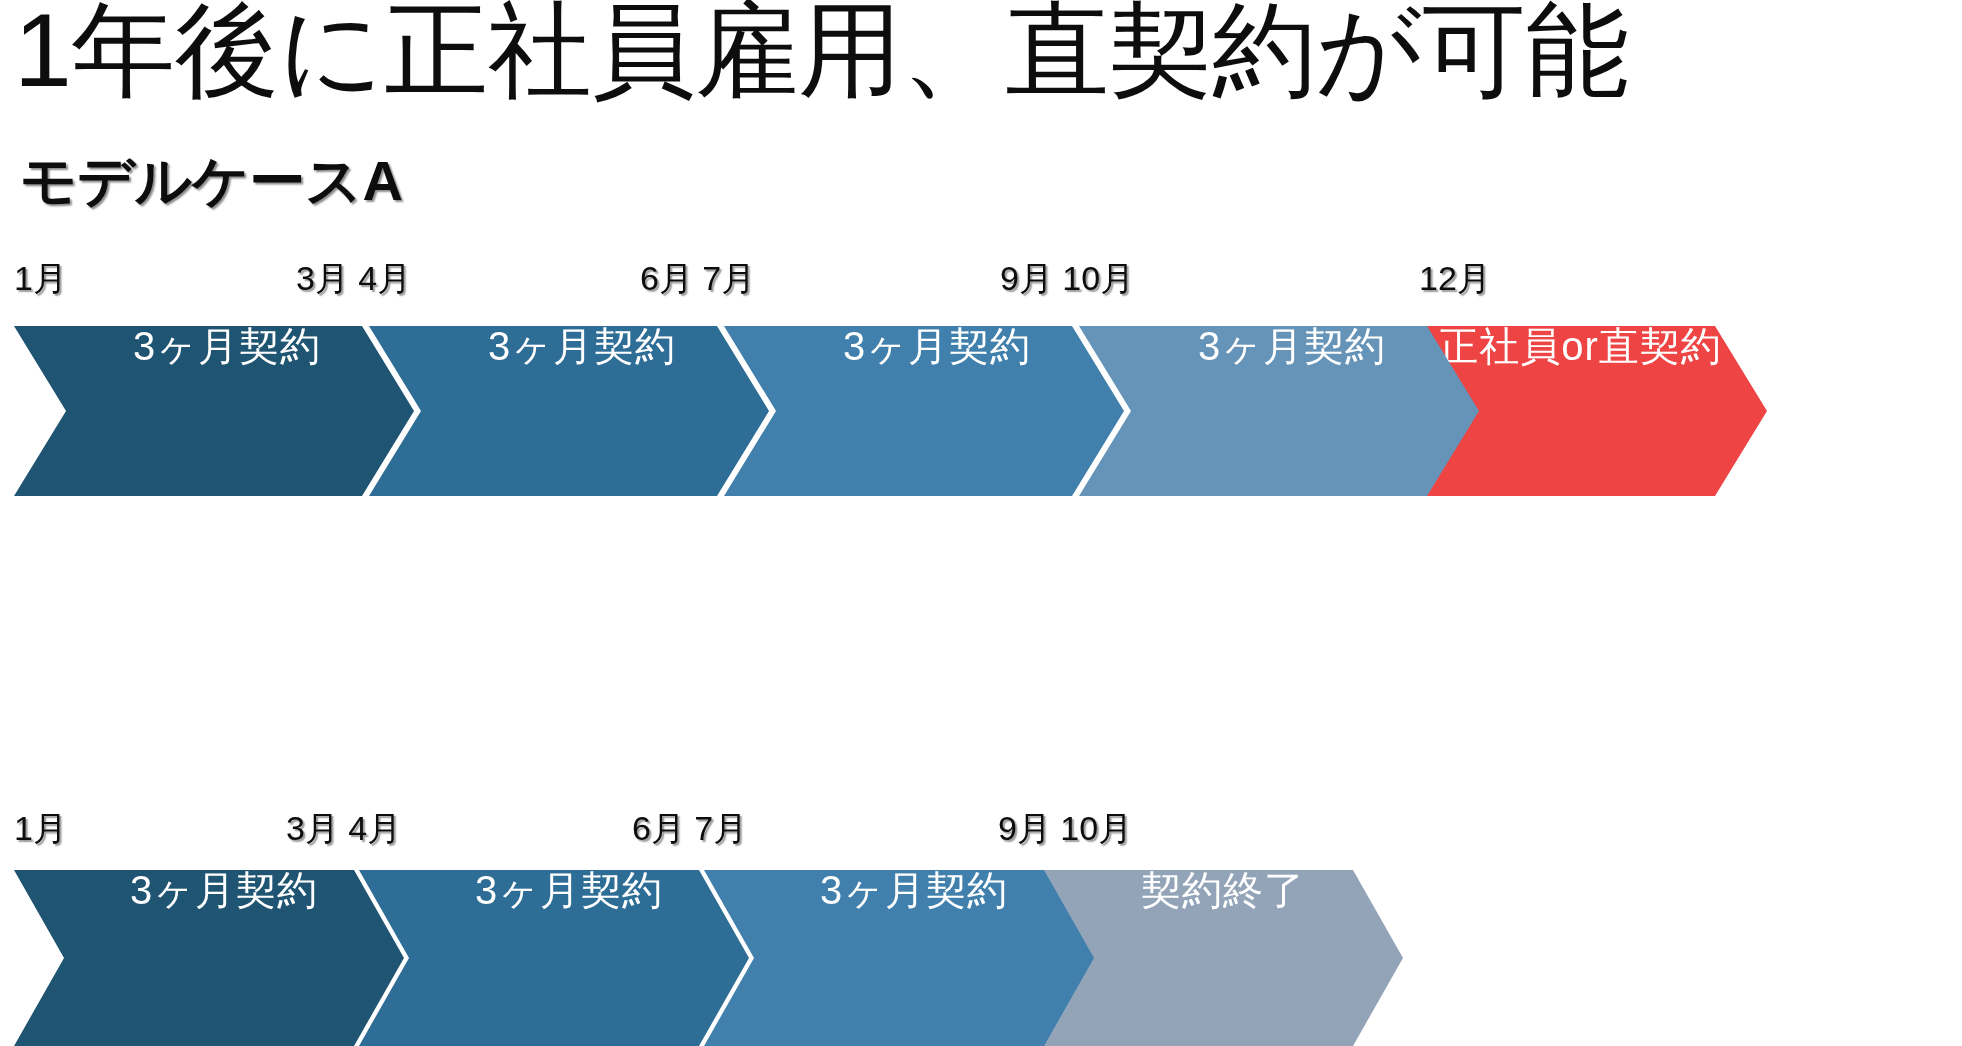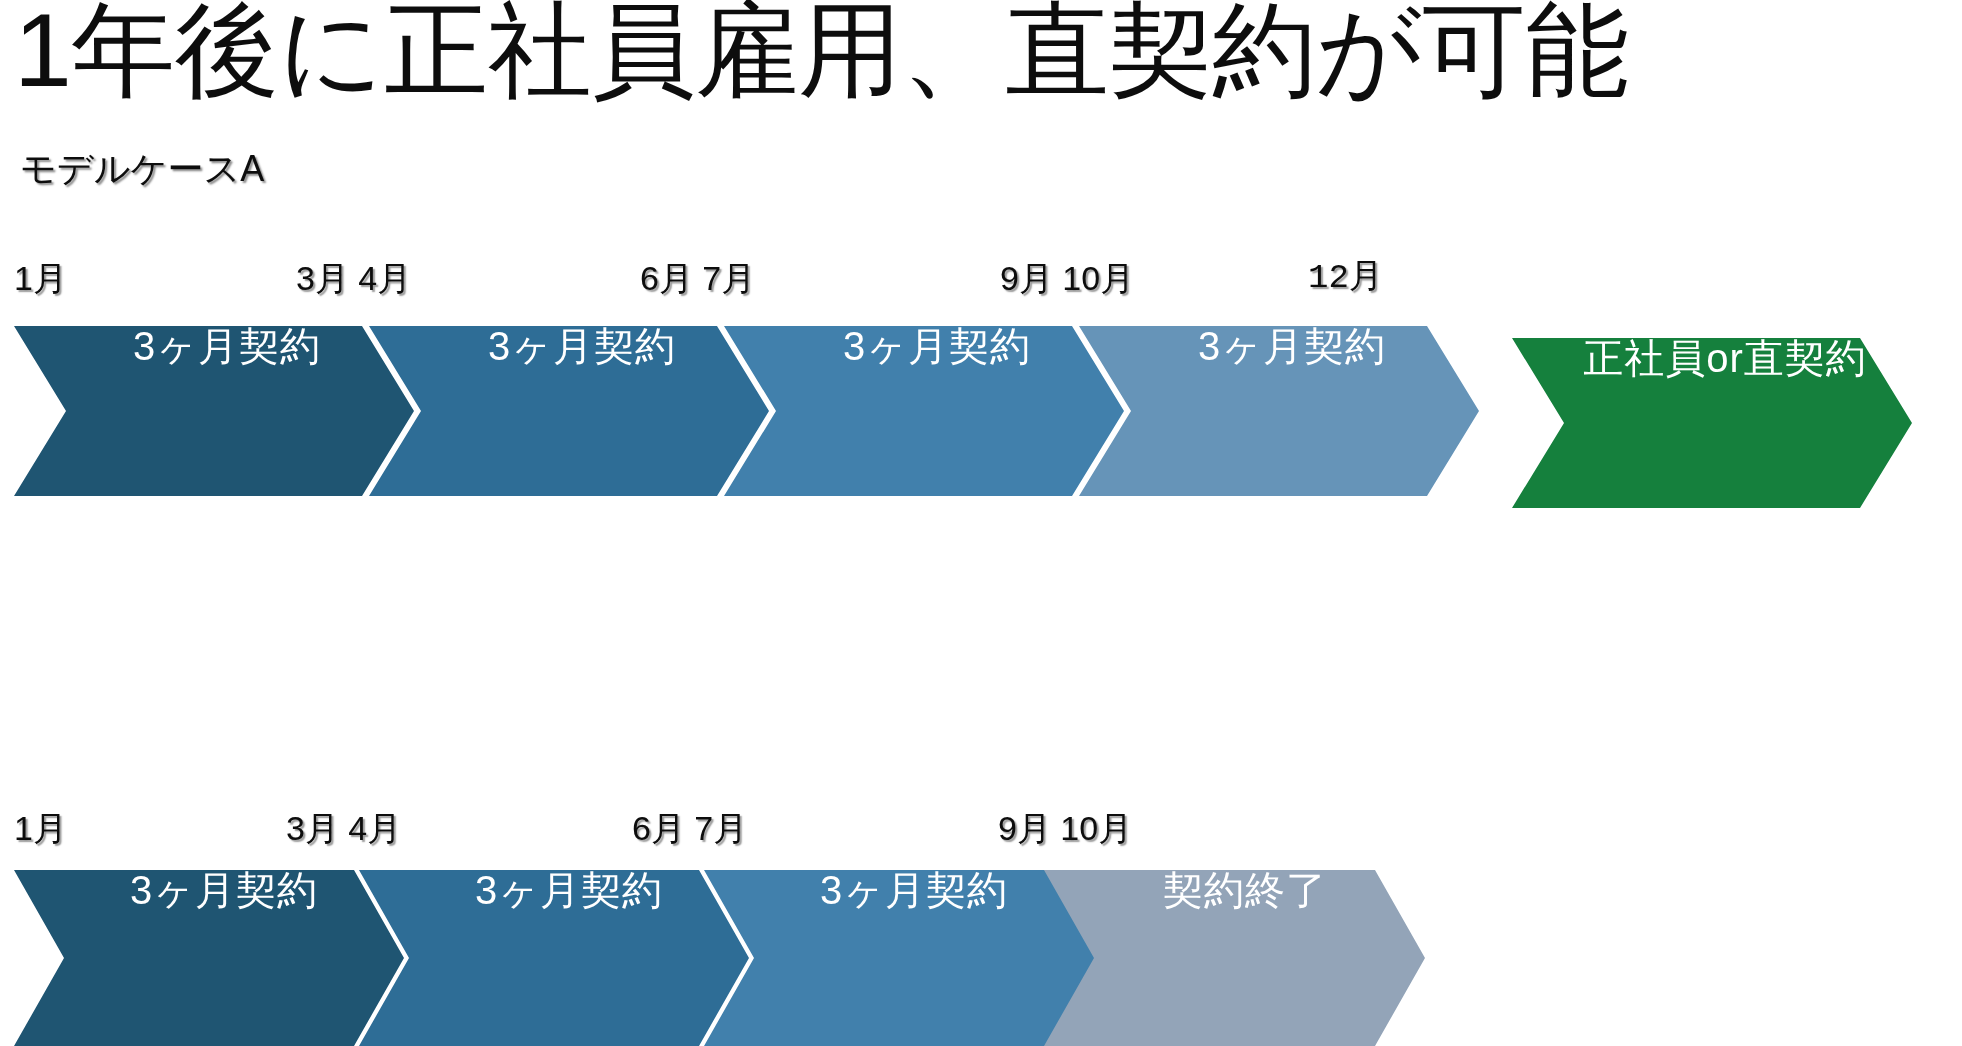--- a/index.html
+++ b/index.html
@@ -33,23 +33,23 @@
     line-height: 1.12;
     font-weight: 400;
     letter-spacing: -0.5px;
     white-space: nowrap;
     color: #0d0d0d;
   }
 
   
   .section-heading {
     position: absolute;
-    font-size: 36px;
+    font-size: 56px;
     line-height: 1.18;
-    font-weight: 400;
+    font-weight: 700;
     white-space: nowrap;
     color: #0d0d0d;
     text-shadow: 2px 2px 2px rgba(0,0,0,0.45);
   }
   #case-a-heading { left: 20px; top: 148px; }
   #case-b-heading { left: 28px; top: 648px; }
   #case-b-heading .line2 { display: block; }
 
   
   .month-row {
@@ -109,25 +109,25 @@
 
   <div class="slide-title">1年後に正社員雇用、直契約が可能</div>
 
   <div class="section-heading" id="case-a-heading">モデルケースA</div>
 
   <div class="month-row" id="case-a-months">
       <span class="m" style="left: 14px;">1月</span>
       <span class="m" style="left: 296px;">3月 4月</span>
       <span class="m" style="left: 640px;">6月 7月</span>
       <span class="m" style="left: 1000px;">9月 10月</span>
-      <span class="m" style="left: 1308px; font-family: Liberation Mono, monospace;">12月</span>
+      <span class="m" style="left: 1419px;">12月</span>
     </div>
 
   <div class="chevron-row" id="case-a-chevrons">
-      <div class="chevron" style="left: 1512px; width: 400px; background: #15803d; z-index: 1; clip-path: polygon(0% 0%, 87% 0%, 100% 50%, 87% 100%, 0% 100%, 13% 50%); margin-top: 12px;">
+      <div class="chevron" style="left: 1367px; width: 400px; background: #ef4444; z-index: 1; clip-path: polygon(0% 0%, 87% 0%, 100% 50%, 87% 100%, 0% 100%, 13% 50%);">
         <span class="chev-label">正社員or直契約</span>
       </div>
       <div class="chevron" style="left: 1079px; width: 400px; background: rgb(102, 148, 184); z-index: 2; clip-path: polygon(0% 0%, 87% 0%, 100% 50%, 87% 100%, 0% 100%, 13% 50%);">
         <span class="chev-label">3ヶ月契約</span>
       </div>
       <div class="chevron" style="left: 724px; width: 400px; background: rgb(65, 128, 172); z-index: 3; clip-path: polygon(0% 0%, 87% 0%, 100% 50%, 87% 100%, 0% 100%, 13% 50%);">
         <span class="chev-label">3ヶ月契約</span>
       </div>
       <div class="chevron" style="left: 369px; width: 400px; background: rgb(46, 109, 150); z-index: 4; clip-path: polygon(0% 0%, 87% 0%, 100% 50%, 87% 100%, 0% 100%, 13% 50%);">
         <span class="chev-label">3ヶ月契約</span>
@@ -139,21 +139,21 @@
 
 
   <div class="month-row" id="case-b-months">
       <span class="m" style="left: 14px;">1月</span>
       <span class="m" style="left: 286px;">3月 4月</span>
       <span class="m" style="left: 632px;">6月 7月</span>
       <span class="m" style="left: 998px;">9月 10月</span>
     </div>
 
   <div class="chevron-row" id="case-b-chevrons">
-      <div class="chevron" style="left: 1035px; width: 390px; background: rgb(147, 164, 184); z-index: 1; clip-path: polygon(0% 0%, 87.179% 0%, 100% 50%, 87.179% 100%, 0% 100%, 12.821% 50%);">
+      <div class="chevron" style="left: 1013px; width: 390px; background: rgb(147, 164, 184); z-index: 1; clip-path: polygon(0% 0%, 87.179% 0%, 100% 50%, 87.179% 100%, 0% 100%, 12.821% 50%);">
         <span class="chev-label">契約終了</span>
       </div>
       <div class="chevron" style="left: 704px; width: 390px; background: rgb(65, 128, 172); z-index: 2; clip-path: polygon(0% 0%, 87.179% 0%, 100% 50%, 87.179% 100%, 0% 100%, 12.821% 50%);">
         <span class="chev-label">3ヶ月契約</span>
       </div>
       <div class="chevron" style="left: 359px; width: 390px; background: rgb(46, 109, 150); z-index: 3; clip-path: polygon(0% 0%, 87.179% 0%, 100% 50%, 87.179% 100%, 0% 100%, 12.821% 50%);">
         <span class="chev-label">3ヶ月契約</span>
       </div>
       <div class="chevron" style="left: 14px; width: 390px; background: rgb(31, 85, 114); z-index: 4; clip-path: polygon(0% 0%, 87.179% 0%, 100% 50%, 87.179% 100%, 0% 100%, 12.821% 50%);">
         <span class="chev-label">3ヶ月契約</span>

